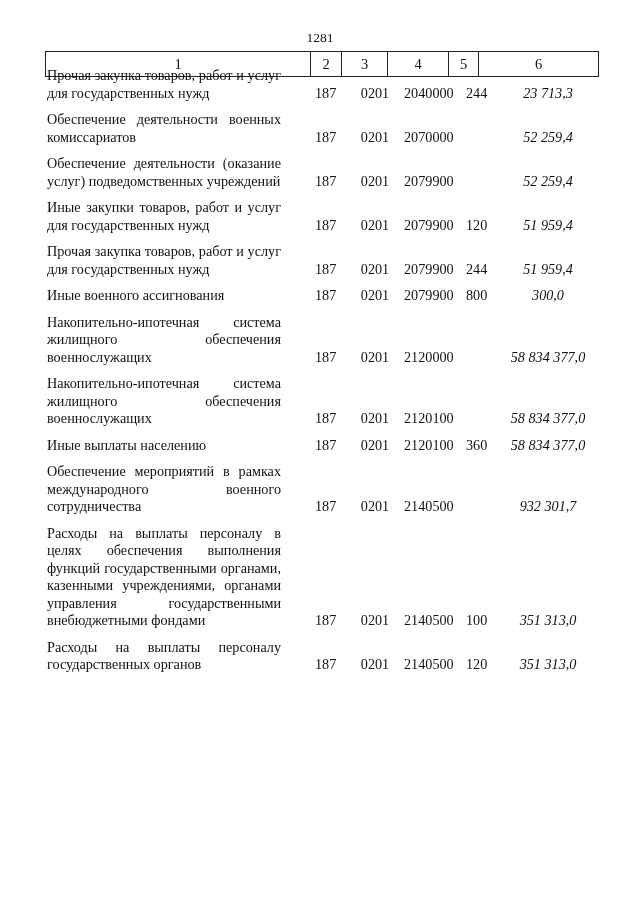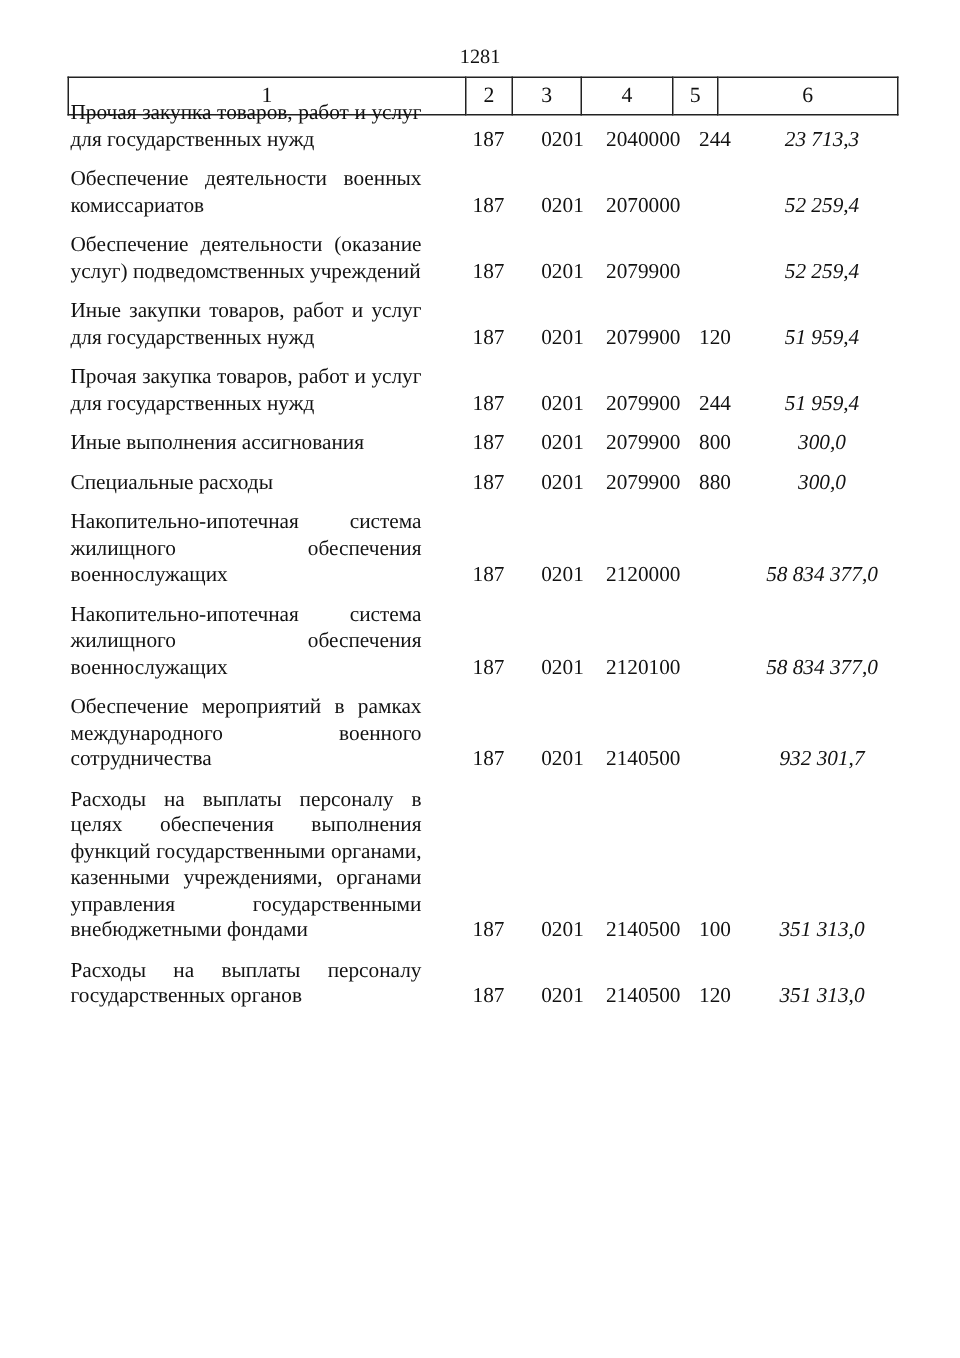--- a/index.html
+++ b/index.html
@@ -104,49 +104,49 @@
   </tr>
       <tr>
     <td class="c-name">Прочая закупка товаров, работ и услуг для государственных нужд</td>
     <td class="c-ved">187</td>
     <td class="c-razdel">0201</td>
     <td class="c-csr">2079900</td>
     <td class="c-vr">244</td>
     <td class="c-sum">51 959,4</td>
   </tr>
       <tr>
-    <td class="c-name">Иные выполнения ассигнования</td>
+    <td class="c-name">Иные военного ассигнования</td>
     <td class="c-ved">187</td>
     <td class="c-razdel">0201</td>
     <td class="c-csr">2079900</td>
     <td class="c-vr">800</td>
-    <td class="c-sum">300,0</td>
-  </tr>
-      <tr>
-    <td class="c-name">Специальные расходы</td>
-    <td class="c-ved">187</td>
-    <td class="c-razdel">0201</td>
-    <td class="c-csr">2079900</td>
-    <td class="c-vr">880</td>
     <td class="c-sum">300,0</td>
   </tr>
       <tr>
     <td class="c-name">Накопительно-ипотечная система жилищного обеспечения военнослужащих</td>
     <td class="c-ved">187</td>
     <td class="c-razdel">0201</td>
     <td class="c-csr">2120000</td>
     <td class="c-vr"></td>
     <td class="c-sum">58 834 377,0</td>
   </tr>
       <tr>
     <td class="c-name">Накопительно-ипотечная система жилищного обеспечения военнослужащих</td>
     <td class="c-ved">187</td>
     <td class="c-razdel">0201</td>
     <td class="c-csr">2120100</td>
     <td class="c-vr"></td>
+    <td class="c-sum">58 834 377,0</td>
+  </tr>
+      <tr>
+    <td class="c-name">Иные выплаты населению</td>
+    <td class="c-ved">187</td>
+    <td class="c-razdel">0201</td>
+    <td class="c-csr">2120100</td>
+    <td class="c-vr">360</td>
     <td class="c-sum">58 834 377,0</td>
   </tr>
       <tr>
     <td class="c-name">Обеспечение мероприятий в рамках международного военного сотрудничества</td>
     <td class="c-ved">187</td>
     <td class="c-razdel">0201</td>
     <td class="c-csr">2140500</td>
     <td class="c-vr"></td>
     <td class="c-sum">932 301,7</td>
   </tr>

